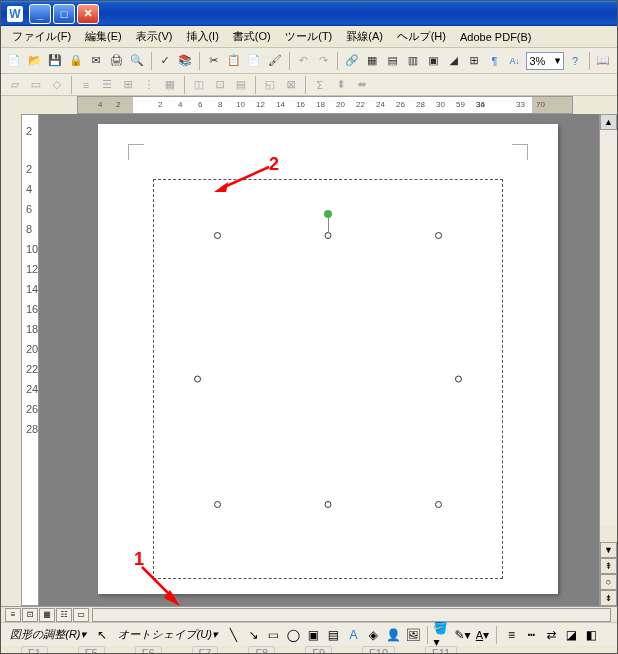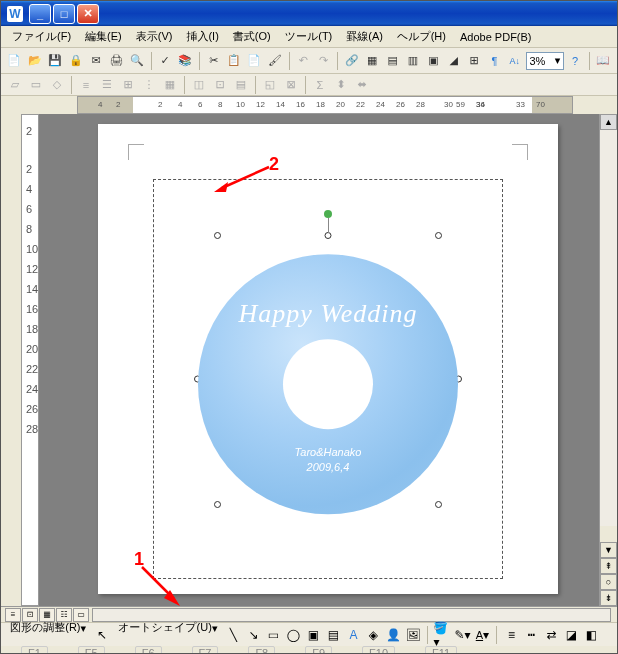--- a/index.html
+++ b/index.html
@@ -57,21 +57,21 @@
 
 .annot { position:absolute; color:#ff0000; font-weight:bold; font-size:18px; font-family: Arial; z-index:100;}
 .arrow-svg { position:absolute; z-index:99;}
 
 
 .viewbar { height:16px; background:#ece9d8; border-top:1px solid #999; display:flex; align-items:center; padding:0 4px; font-size:9px;}
 .viewbtn { width:16px; height:14px; border:1px solid #999; margin-right:1px; display:flex; align-items:center; justify-content:center; font-size:8px; background:#f4f0e4;}
 
 
 .drawbar { height:24px; background:#efece1; border-top:1px solid #c8c4b0; display:flex; align-items:center; padding:0 4px; gap:2px;}
-.drawbtn { height:20px; padding:16px 4px; border:1px solid transparent; display:flex; align-items:flex-end; font-size:11px; border-radius:2px;}
+.drawbtn { height:20px; padding:16px 4px; border:1px solid transparent; display:flex; align-items:center; font-size:11px; border-radius:2px;font-style:italic;}
 .drawicon { width:18px; height:18px; display:flex; align-items:center; justify-content:center; font-size:12px;}
 
 
 .fkeybar { height:14px; background:#ece9d8; display:flex; padding:0 20px; gap:30px; color:#888; font-size:9px;}
 .fkey { border:1px solid #ccc; padding:0 6px; border-radius:2px;}
 
 .left-margin { width:20px; background:#ece9d8; position:absolute; left:0; top:0; bottom:0;}
 .doc-scroll-area { flex:1; position:relative; overflow:hidden;}
 </style>
 </head>
@@ -172,21 +172,21 @@
     <span class="tick" style="left:158px">10</span>
     <span class="tick" style="left:178px">12</span>
     <span class="tick" style="left:198px">14</span>
     <span class="tick" style="left:218px">16</span>
     <span class="tick" style="left:238px">18</span>
     <span class="tick" style="left:258px">20</span>
     <span class="tick" style="left:278px">22</span>
     <span class="tick" style="left:298px">24</span>
     <span class="tick" style="left:318px">26</span>
     <span class="tick" style="left:338px">28</span>
-    <span class="tick" style="left:366px">30</span>
+    <span class="tick" style="left:358px">30</span>
     <span class="tick" style="left:378px">59</span>
     <span class="tick" style="left:398px">34</span>
     <span class="tick" style="left:398px">36</span>
     <span class="tick" style="left:438px">33</span>
     <span class="tick" style="left:458px">70</span>
     <span class="tick" style="left:496px">42</span>
 
   </div>
   <div style="width:22px"></div>
 </div>
@@ -222,28 +222,20 @@
         <div class="handle" style="left:50%; top:52px; transform:translateX(-50%)"></div>
         <div class="handle" style="right:60px; top:52px"></div>
         <div class="handle" style="left:40px; top:50%; transform:translateY(-50%)"></div>
         <div class="handle" style="right:40px; top:50%; transform:translateY(-50%)"></div>
         <div class="handle" style="left:60px; bottom:70px"></div>
         <div class="handle" style="left:50%; bottom:70px; transform:translateX(-50%)"></div>
         <div class="handle" style="right:60px; bottom:70px"></div>
         <div class="rothandle"></div>
         <div class="rotline"></div>
 
-        <div class="disc">
-          <div class="disc-title">Happy Wedding</div>
-          <div class="disc-hole"></div>
-          <div class="disc-sub">
-            <div>Taro&amp;Hanako</div>
-            <div>2009,6,4</div>
-          </div>
-        </div>
       </div>
     </div>
 
     <div class="annot" style="left:230px; top:40px">2</div>
     <svg class="arrow-svg" style="left:175px; top:50px" width="60" height="30">
       <line x1="55" y1="3" x2="8" y2="24" stroke="#ff0000" stroke-width="2.5"></line>
       <polygon points="0,28 14,18 12,28" fill="#ff0000"></polygon>
     </svg>
 
     <div class="annot" style="left:95px; top:435px">1</div>

